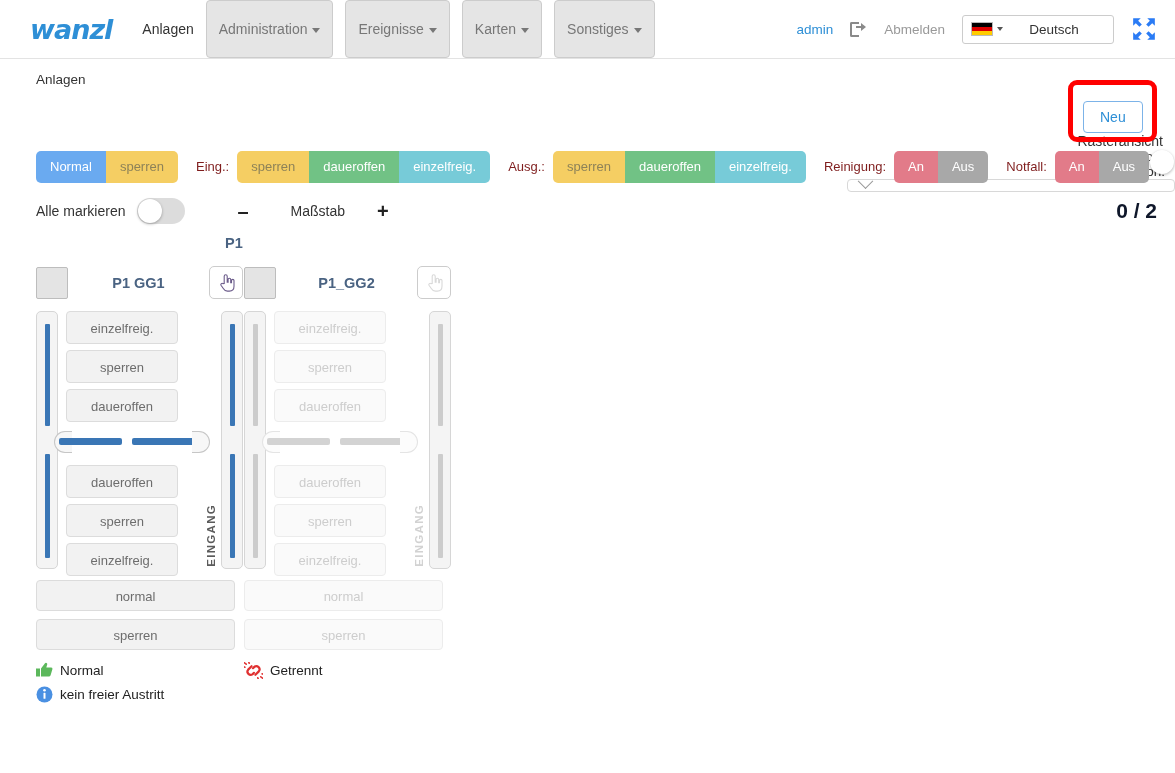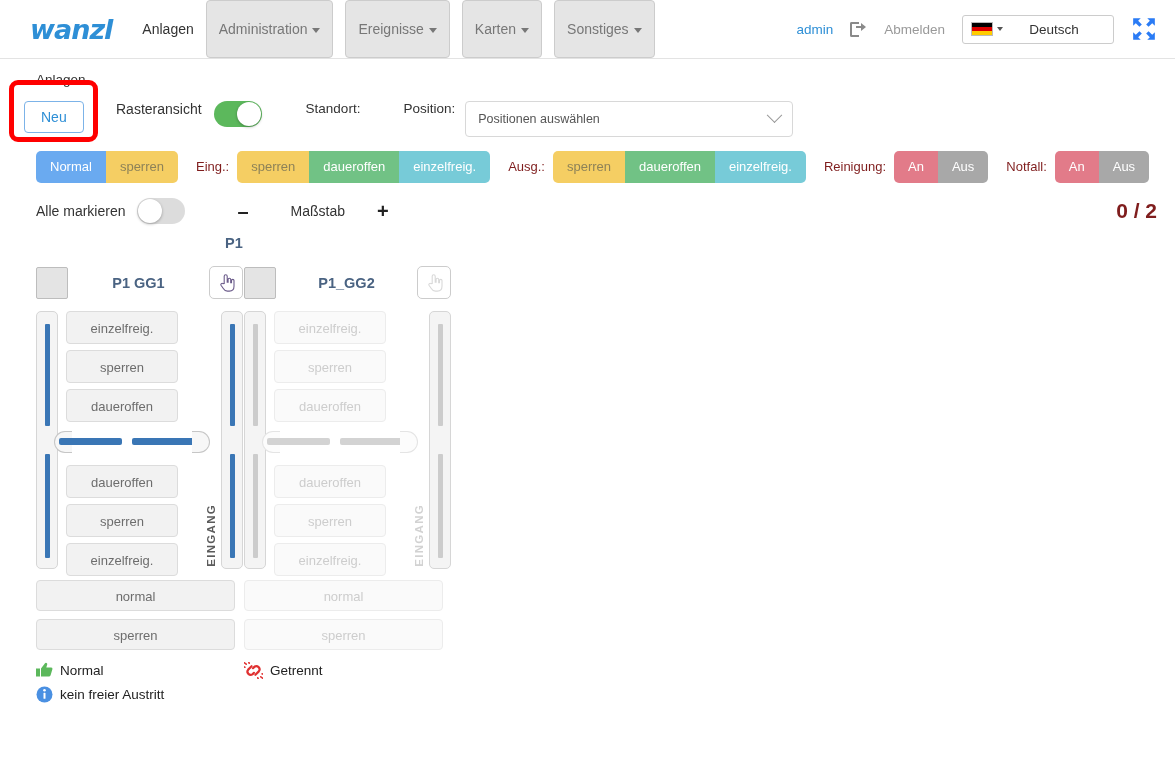--- a/index.html
+++ b/index.html
@@ -119,23 +119,24 @@
   
   .breadcrumb {
     padding: 13px 0 0 36px;
     font-size: 13.5px;
     color: #333;
   }
 
   
   .toolbar1 {
     display: flex;
-    align-items: flex-start;
+    align-items: flex-end;
     padding: 14px 0 0 24px;
     height: 58px;
+    flex-direction: column;
   }
   .neu-wrap { position: relative; width: 92px; }
   .neu-highlight {
     position: absolute;
     left: -15px; top: -21px;
     width: 89px; height: 62px;
     border: 5px solid #ff0000;
     border-radius: 9px;
     pointer-events: none;
   }
@@ -231,21 +232,21 @@
     color: #222;
     cursor: pointer;
     padding: 0 10px;
     user-select: none;
   }
   .scale-label { font-size: 14px; color: #333; margin: 0 8px; }
   .counter {
     margin-left: auto;
     font-size: 21px;
     font-weight: bold;
-    color: #7f1d1d;
+    color: #0f172a;
   }
 
   
   .canvas { position: relative; padding-left: 36px; }
   .zone-label {
     font-size: 14.5px;
     font-weight: bold;
     color: #4a6382;
     position: absolute;
     left: 225px; top: 6px;
@@ -446,21 +447,20 @@
 
   <span class="switch-label">Rasteransicht</span>
   <span class="switch on">
       <span class="knob"></span>
     </span>
 
   <span class="field-label" style="margin-left:44px;">Standort:</span>
 
   <span class="field-label" style="margin-left:33px;">Position:</span>
   <div class="select-box" style="width:328px;">
-    <span class="val">Positionen auswählen</span>
     <span class="chev"></span>
   </div>
 </div>
 
 <div class="toolbar2" id="modes-row">
     <div class="btn-group">
       <button class="mode-btn" style="background: rgb(106, 170, 240); color: rgb(255, 255, 255);">Normal</button>
       <button class="mode-btn" style="background: rgb(245, 206, 99); color: rgb(141, 130, 88);">sperren</button>
     </div>
     <span class="grp-label">Eing.:</span>

